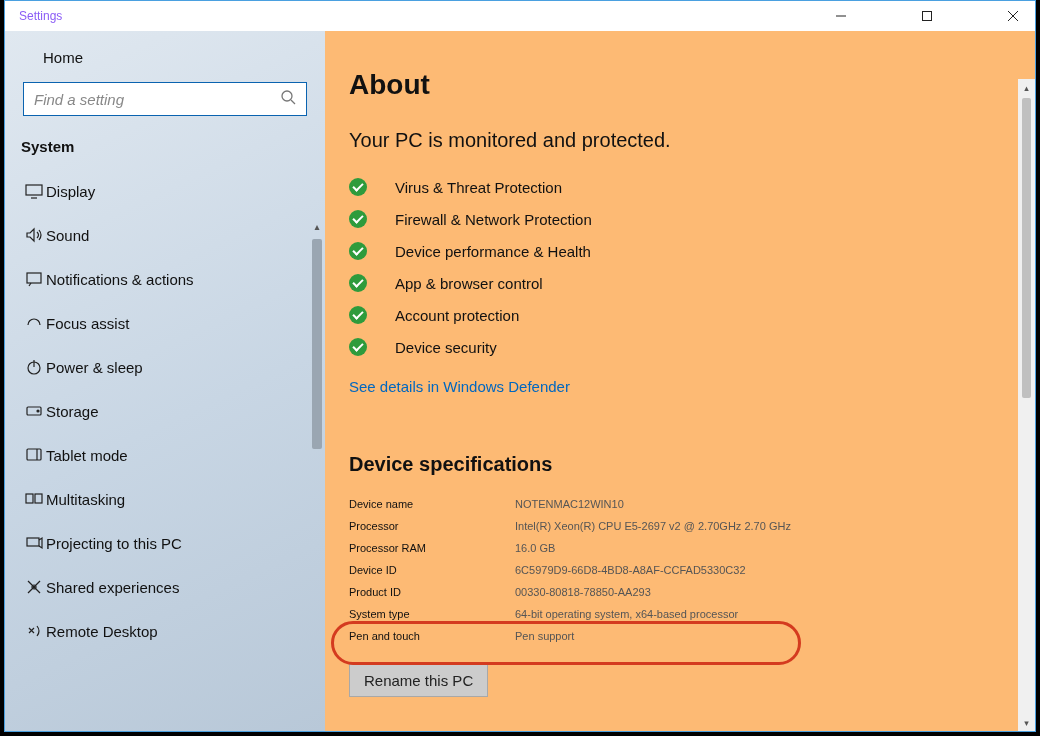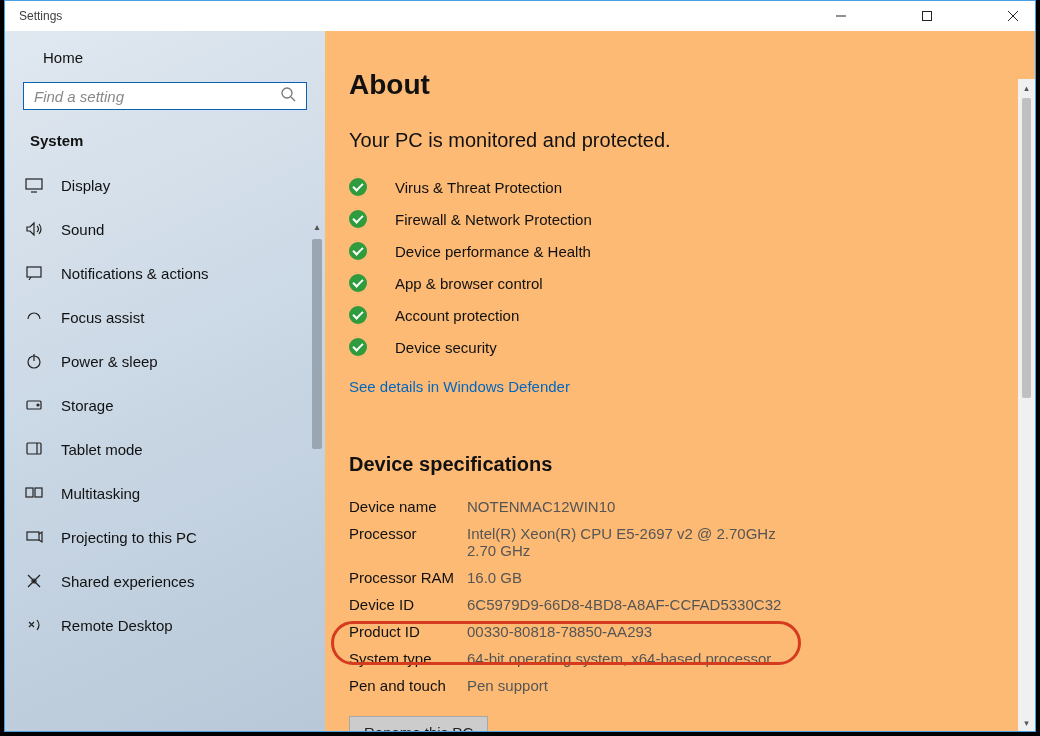--- a/index.html
+++ b/index.html
@@ -4,55 +4,55 @@
 <style>
 * { margin: 0; padding: 0; box-sizing: border-box; font-family: "Segoe UI", Arial, sans-serif; }
 body { width: 1040px; height: 736px; background: #000; overflow: hidden; }
 .window {
   position: absolute; left: 4px; top: 0; width: 1032px; height: 732px;
   background: #fff; border: 1px solid #4aa0e0; display: flex; flex-direction: column;
   box-shadow: 0 2px 6px rgba(0,0,0,0.5);
 }
 .titlebar {
   height: 30px; display: flex; align-items: center; background: #fff;
-  font-size: 12px; color: #404040; gap: 41px;
+  font-size: 12px; color: #8b5cf6; gap: 41px;
 }
 .titlebar .title { padding-left: 14px; flex: 1; }
 .titlebar .sysbtn {
   width: 45px; height: 30px; display: flex; align-items: center; justify-content: center;
   color: #222;
 }
 .titlebar .sysbtn svg { width: 10px; height: 10px; }
 .body { flex: 1; display: flex; overflow: hidden; }
 
 .sidebar {
   width: 320px; height: 100%;
   background: linear-gradient(155deg, #e0e8f0 0%, #c8d6e4 55%, #b8c8d8 100%);
   padding-top: 6px; position: relative;
 }
 .home-row {
   display: flex; align-items: flex-start; gap: 18px; padding: 12px 12px 12px 20px;
   font-size: 15px; color: #111;
 }
 .search-wrap { padding: 4px 18px 16px; }
 .search {
-  height: 28px; width: 100%; border: 1px solid #0a63b0; background: #fff;
+  height: 34px; width: 100%; border: 1px solid #0a63b0; background: #fff;
   display: flex; align-items: center; padding: 0 10px;
 }
 .search input {
   flex: 1; border: none; outline: none; font-size: 15px; font-style: italic; color: #888;
   background: transparent;
 }
 .search input::placeholder { color: #888; font-style: italic; }
 .search .sicon { color: #888; }
 .search .sicon svg { width: 16px; height: 16px; }
-.section-label { font-weight: 600; font-size: 15px; padding: 6px 25px 14px; color: #111; }
+.section-label { font-weight: 600; font-size: 15px; padding: 6px 16px 14px; color: #111; }
 .nav-list { position: relative; }
 .nav-item {
-  display: flex; align-items: center; gap: 18px; padding: 13px 16px 13px 20px;
+  display: flex; align-items: center; gap: 3px; padding: 13px 16px 13px 20px;
   font-size: 15px; color: #111;
 }
 .nav-item .nicon { width: 18px; height: 18px; display: flex; align-items: center; justify-content: center; }
 .nav-item .nicon svg { width: 18px; height: 18px; stroke: #222; }
 .inner-scroll {
   position: absolute; left: 304px; top: 190px; width: 16px; height: 520px;
   display: flex; flex-direction: column; align-items: center;
 }
 .inner-scroll .arrow { height: 14px; font-size: 10px; color: #555; }
 .inner-scroll .track { flex: 1; width: 16px; background: transparent; position: relative; }
@@ -66,21 +66,21 @@
 .status-item { display: flex; align-items: center; gap: 28px; font-size: 15px; color: #111; }
 .check {
   width: 18px; height: 18px; border-radius: 50%; background: #2e9b3c; position: relative; flex: 0 0 18px;
 }
 .check:after {
   content: ""; position: absolute; left: 4px; top: 5px; width: 8px; height: 4px;
   border-left: 2px solid #fff; border-bottom: 2px solid #fff; transform: rotate(-45deg);
 }
 .link { color: #0067c0; font-size: 15px; margin-bottom: 58px; display: inline-block; }
 .section-title { font-size: 20px; color: #111; margin-bottom: 22px; font-weight: bold; }
-.spec-row { display: flex; font-size: 15px; color: #111; margin-bottom: 10px; }
+.spec-row { display: flex; font-size: 11px; color: #111; margin-bottom: 10px; gap: 48px; }
 .spec-label { width: 118px; flex: 0 0 118px; }
 .spec-value { color: #555; max-width: 320px; }
 .rename-btn {
   display: inline-block; background: #ccc; border: 1px solid #a8a8a8; padding: 7px 14px;
   font-size: 15px; color: #222; margin-top: 12px;
 }
 .highlight-oval {
   position: absolute; left: 326px; top: 620px; width: 470px; height: 44px;
   border: 3px solid #d43b1f; border-radius: 24px; pointer-events: none;
 }

